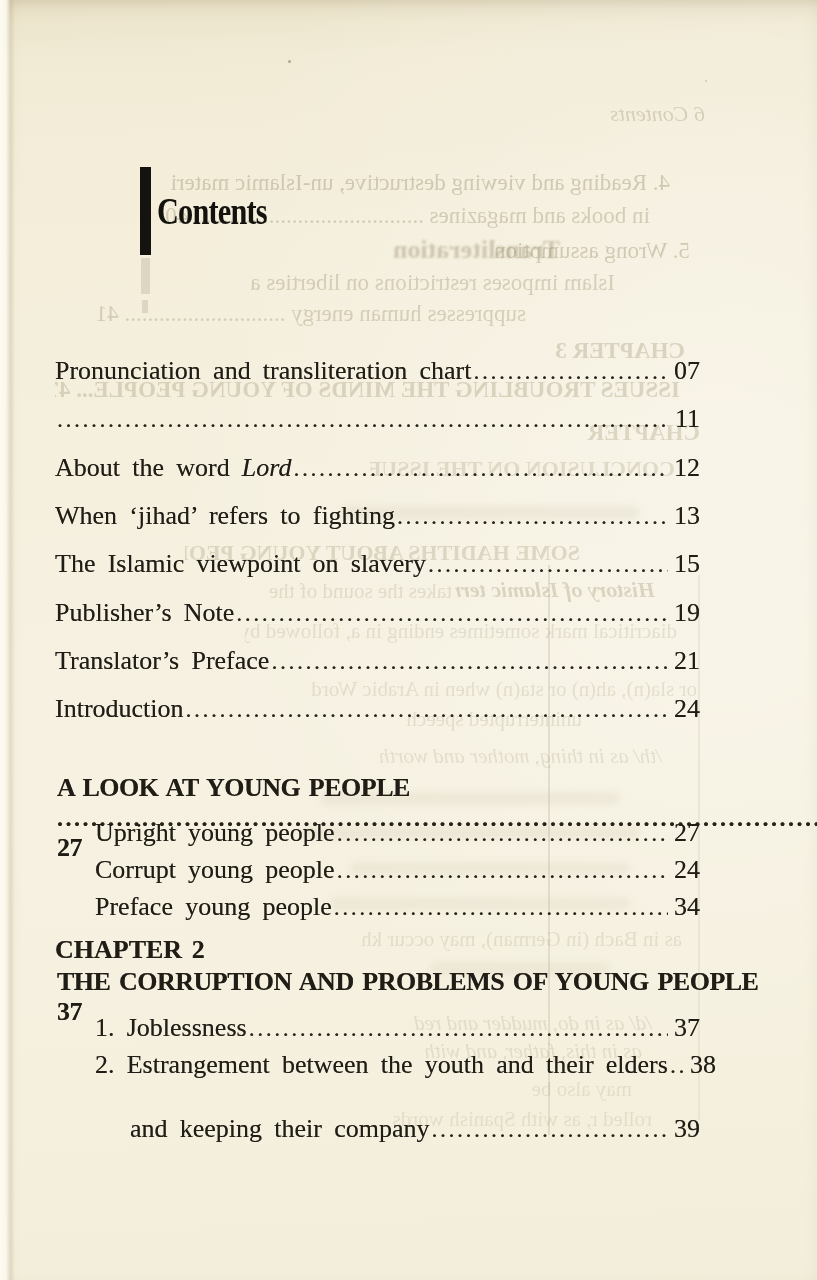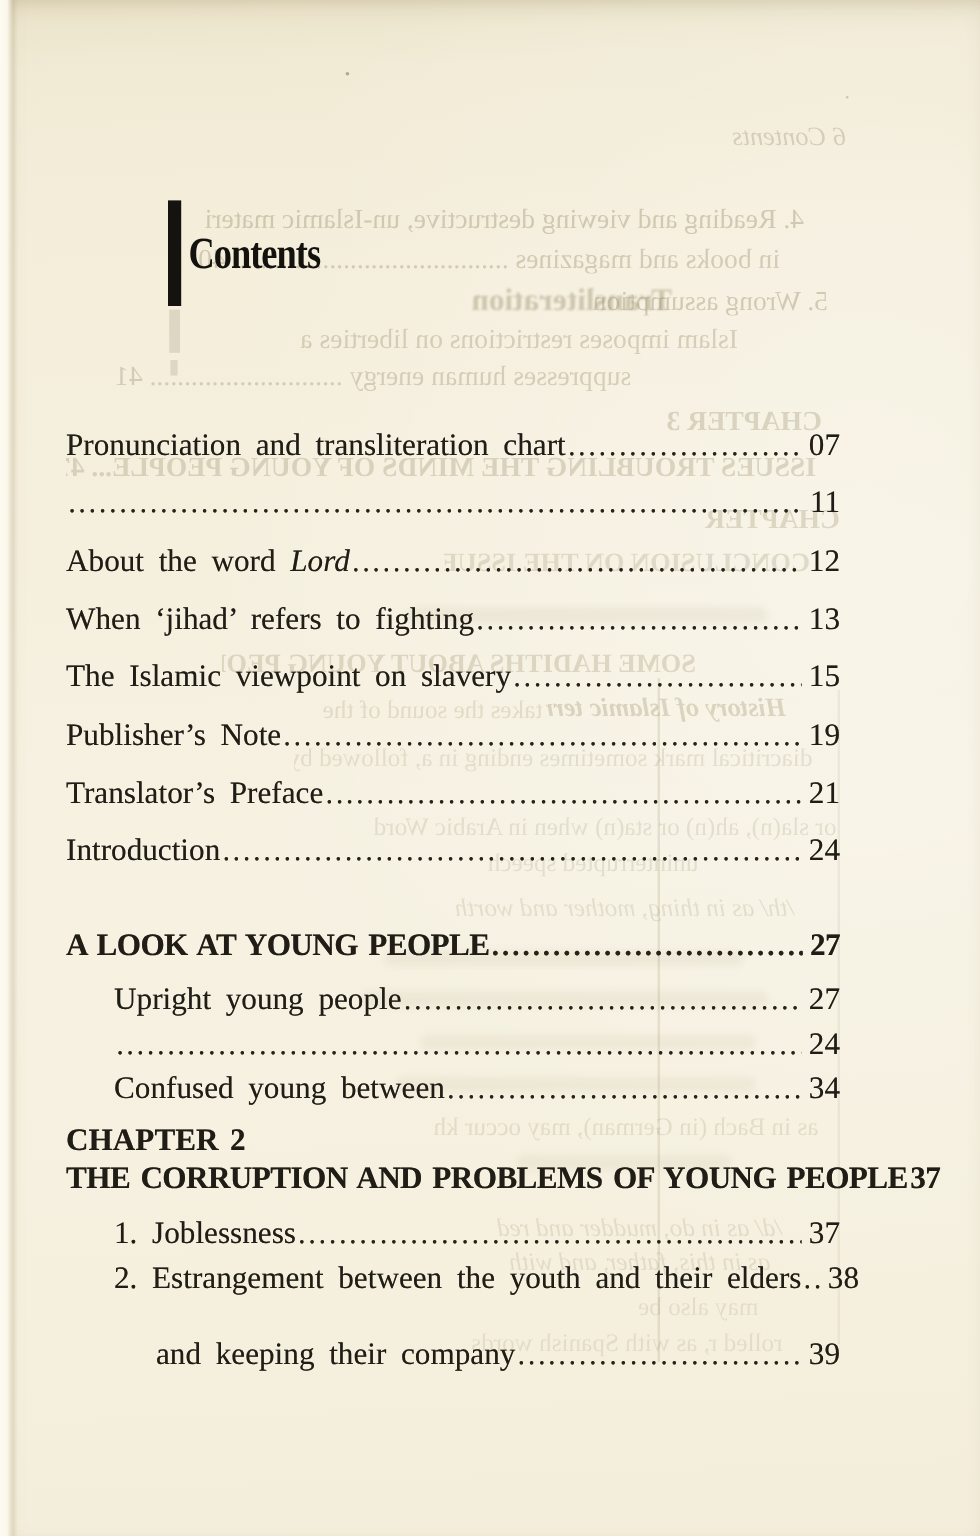--- a/index.html
+++ b/index.html
@@ -58,21 +58,21 @@
   .row .dots{
     flex:1;min-width:14px;overflow:hidden;white-space:nowrap;
     margin:0 4px 0 2px;
   }
   .row .dots::after{
     content:"......................................................................................................";
     letter-spacing:2.5px;font-size:24px;color:#262217;
   }
   .row .num{white-space:nowrap;margin-left:2px;}
   .row.bold{font-weight:bold;word-spacing:.12em;}
-  .row.caps{font-weight:bold;letter-spacing:-.5px;word-spacing:.10em;}
+  .row.caps{font-weight:bold;letter-spacing:-.5px;word-spacing:.10em;flex-direction:column;}
   .row.spread{}
   em.wd{font-style:italic;}
 </style>
 </head>
 <body>
 
 <div class="page">
 
   <div class="edge-left"></div>
   <div class="speck" style="left:288px;top:60px;width:3px;height:3px;opacity:.5"></div>
@@ -165,25 +165,26 @@
       <span class="t">A LOOK AT YOUNG PEOPLE</span>
       <span class="dots"></span>
       <span class="num">27</span>
     </div>
     <div class="row" style="left:95px;top:818px">
       <span class="t">Upright young people</span>
       <span class="dots"></span>
       <span class="num">27</span>
     </div>
     <div class="row" style="left:95px;top:855px">
+      <span class="t">Corrupt young people</span>
       <span class="dots"></span>
       <span class="num">24</span>
     </div>
     <div class="row" style="left:95px;top:892px">
-      <span class="t">Confused young between</span>
+      <span class="t">Preface young people</span>
       <span class="dots"></span>
       <span class="num">34</span>
     </div>
 
     <div class="row bold" style="left:55px;top:935px">
       <span class="t">CHAPTER 2</span>
     </div>
     <div class="row caps spread" style="left:55px;top:967px">
       <span class="t">THE CORRUPTION AND PROBLEMS OF YOUNG PEOPLE</span>
       <span class="num">37</span>

